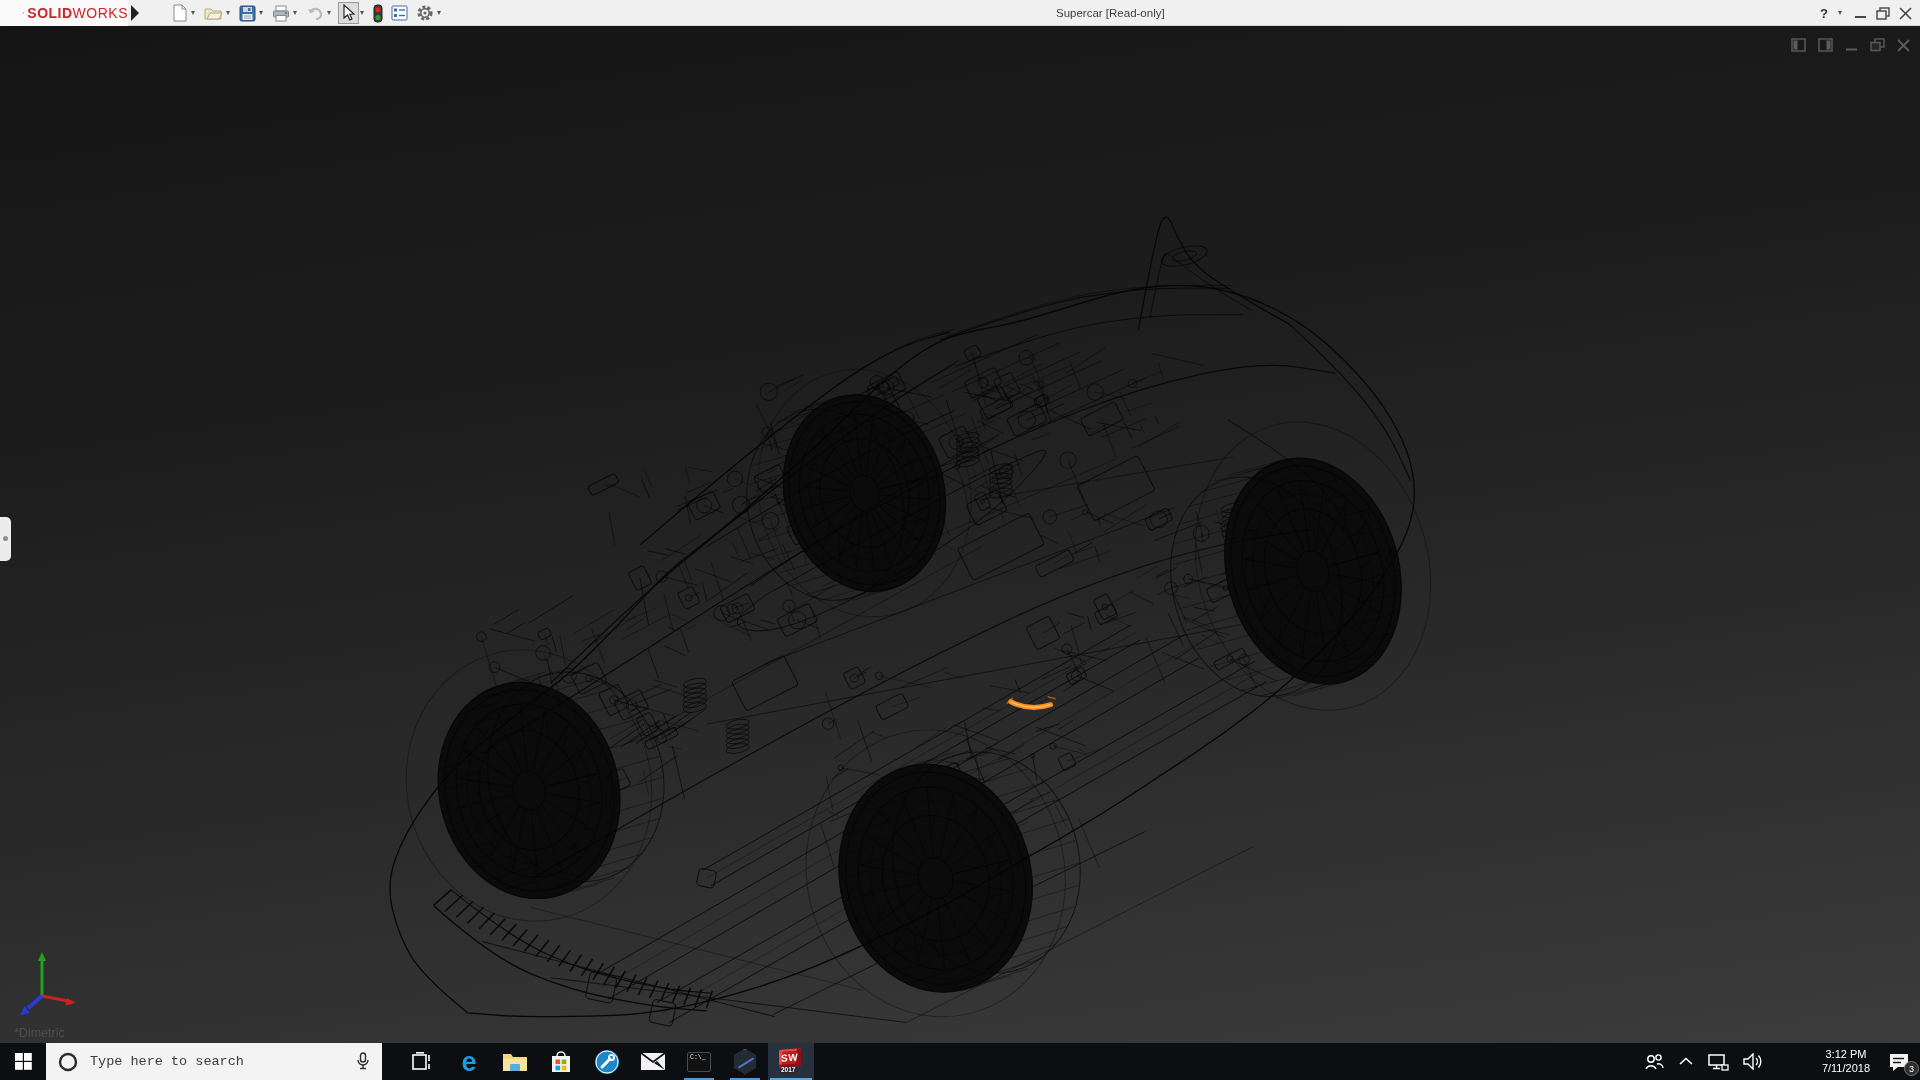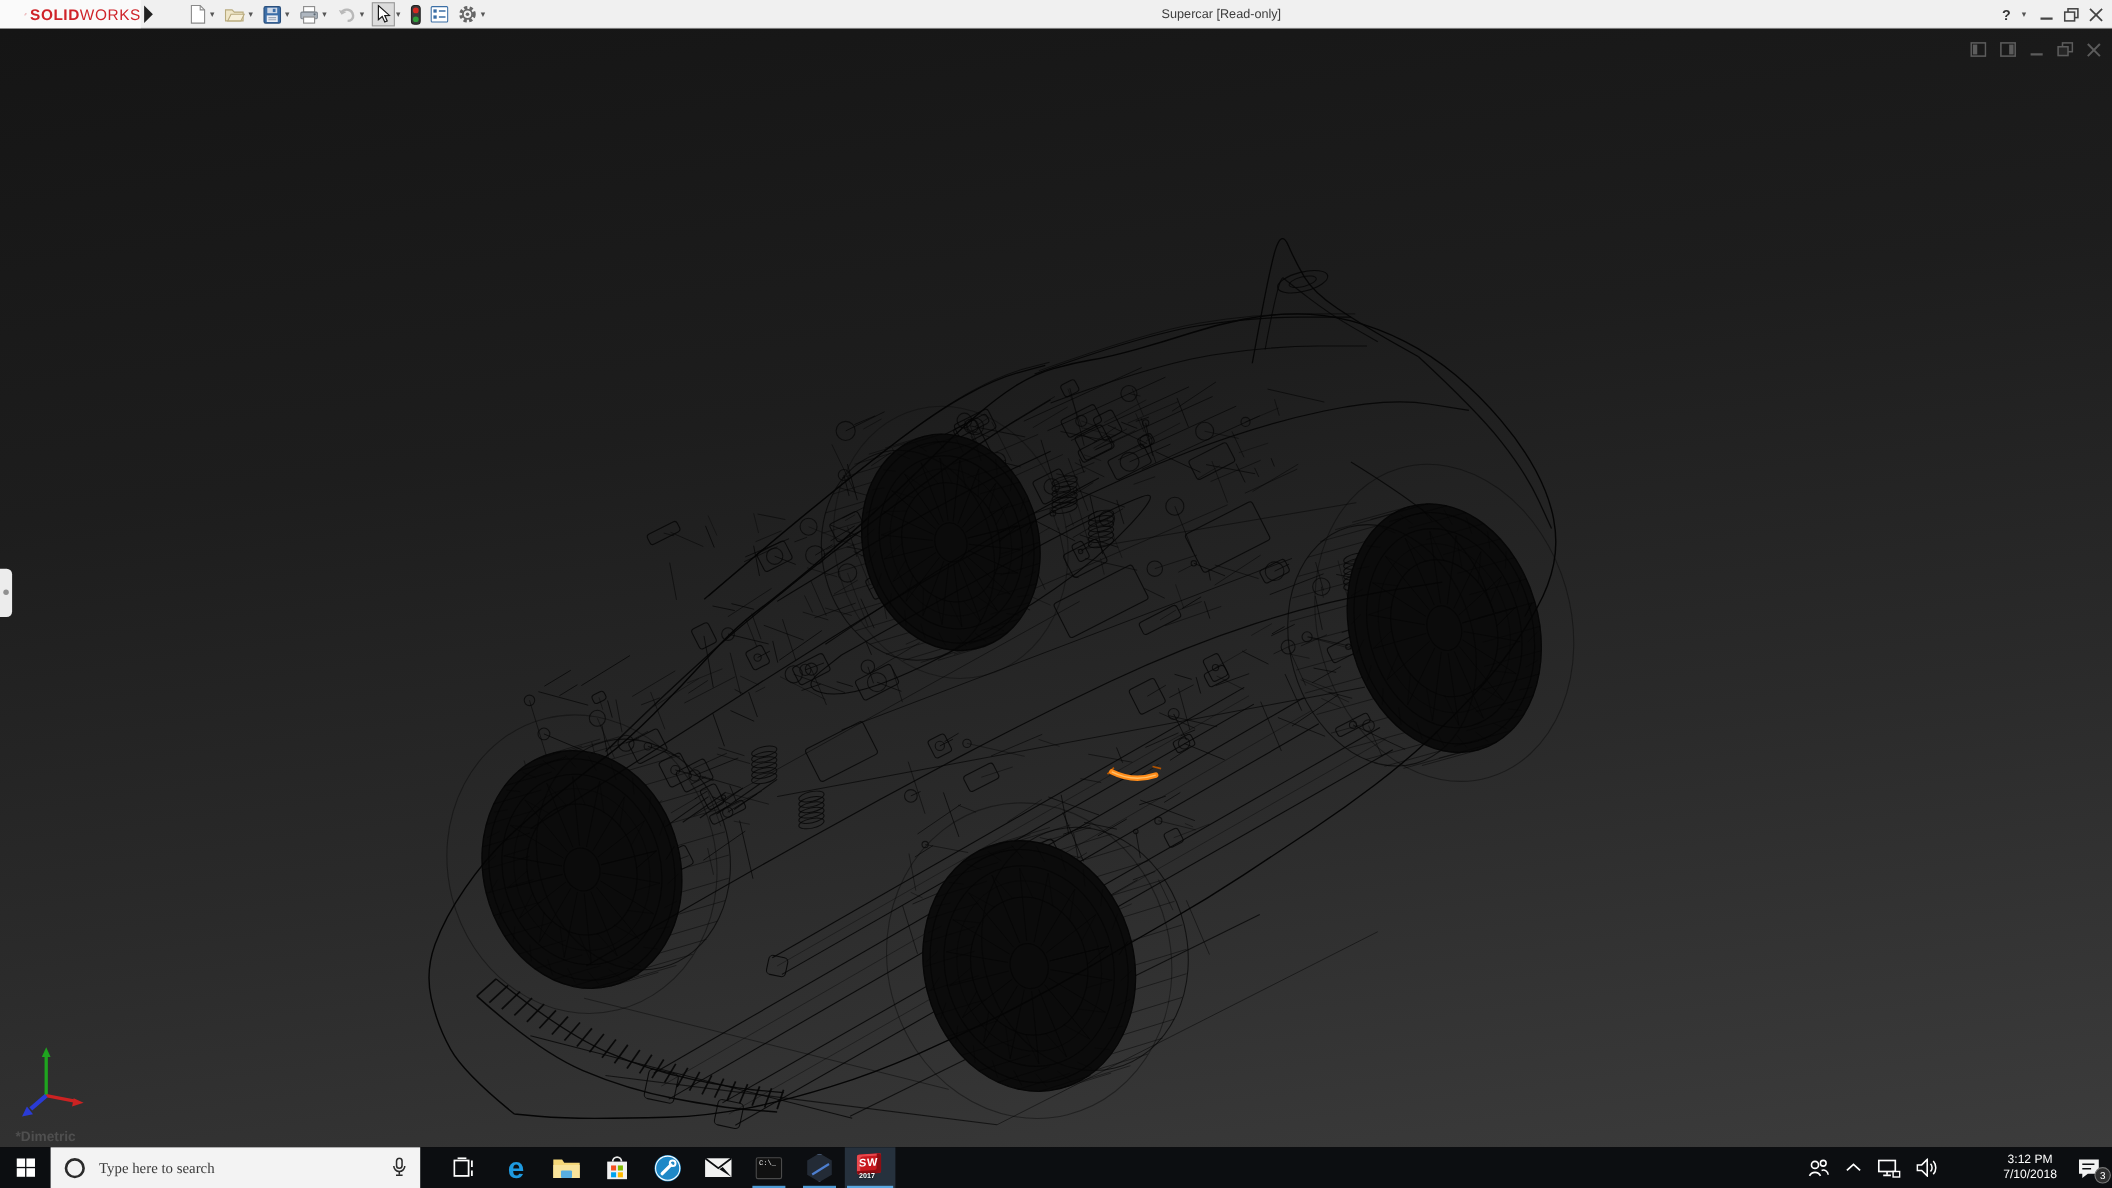--- a/index.html
+++ b/index.html
@@ -24,29 +24,29 @@
   .win-ctrls{position:absolute;right:8px;top:0;height:26px;display:flex;align-items:center;gap:9px;}
   .help-q{font-size:13px;color:#333;font-weight:bold;}
   
   .viewport{position:absolute;left:0;top:26px;width:1920px;height:1017px;
     background:linear-gradient(172deg,#151515 0%,#1d1d1d 35%,#2a2a2a 65%,#3c3c3c 100%);}
   .viewport svg.wire{position:absolute;left:0;top:0;}
   .doc-ctrls{position:absolute;right:10px;top:12px;display:flex;gap:12px;align-items:center;}
   .fm-tab{position:absolute;left:0;top:491px;width:11px;height:44px;background:#ececec;
     border-radius:0 5px 5px 0;}
   .fm-tab i{position:absolute;left:3px;top:19px;width:5px;height:5px;border-radius:50%;background:#909090;}
-  .view-label{position:absolute;left:14px;top:1000px;font-size:12.5px;font-weight:bold;color:#4f4f4f;}
+  .view-label{position:absolute;left:14px;top:1000px;font-size:12.5px;font-weight:normal;color:#4f4f4f;}
   .triad{position:absolute;left:10px;top:918px;}
   
   .taskbar{position:absolute;left:0;top:1043px;width:1920px;height:37px;background:#0c0e11;
     display:flex;align-items:stretch;}
   .start-btn{width:46px;display:flex;align-items:center;justify-content:center;}
   .search-box{width:336px;background:#f3f3f3;display:flex;align-items:center;margin:0;}
   .search-box input{border:0;outline:0;background:transparent;font-size:13.5px;color:#333;
-    flex:1;font-family:Liberation Serif, serif;}
+    flex:1;font-family:Liberation Mono, monospace;}
   .search-box input::placeholder{color:#3b3b3b;opacity:1;}
   .cortana{margin:0 10px 0 12px;}
   .mic{margin:0 12px;}
   .tb-icons{display:flex;align-items:stretch;margin-left:18px;}
   .task-btn{width:46px;display:flex;align-items:center;justify-content:center;position:relative;}
   .task-btn.running:after{content:"";position:absolute;left:8px;right:8px;bottom:0;height:2.5px;background:#4e9ad4;}
   .task-btn.active{background:#26313d;}
   .task-btn.active:after{left:2px;right:2px;background:#5aa7e0;}
   .cmd-icon{width:24px;height:20px;background:#111;border:1px solid #4a4a4a;border-radius:2px;
     color:#e8e8e8;font-family:"Liberation Mono",monospace;font-size:6.5px;line-height:8px;padding:1px 2px;}
@@ -1362,21 +1362,21 @@
     <div class="tray-item">
       <svg width="20" height="17">
         <path d="M1 6 h4 l5 -5 v15 l-5 -5 h-4 z" fill="none" stroke="#fff" stroke-width="1.4"></path>
         <path d="M13 5 a5 5 0 0 1 0 7" fill="none" stroke="#fff" stroke-width="1.4"></path>
         <path d="M15.5 2.5 a9 9 0 0 1 0 12" fill="none" stroke="#fff" stroke-width="1.4"></path>
       </svg>
     </div>
     <div class="tray-item clock">
       <div>
           <div>3:12 PM</div>
-      <div>7/10/2018</div>
+      <div>7/11/2018</div>
         </div>
     </div>
     <div class="tray-item" style="width:42px">
       <svg width="22" height="20">
         <path d="M2 2 h18 v13 h-10 l-5 4 v-4 h-3 z" fill="#f2f2f2"></path>
         <line x1="5" y1="6.5" x2="16" y2="6.5" stroke="#0c0e11" stroke-width="1.4"></line>
         <line x1="5" y1="10.5" x2="13" y2="10.5" stroke="#0c0e11" stroke-width="1.4"></line>
       </svg>
       <div class="badge">3</div>
     </div>

